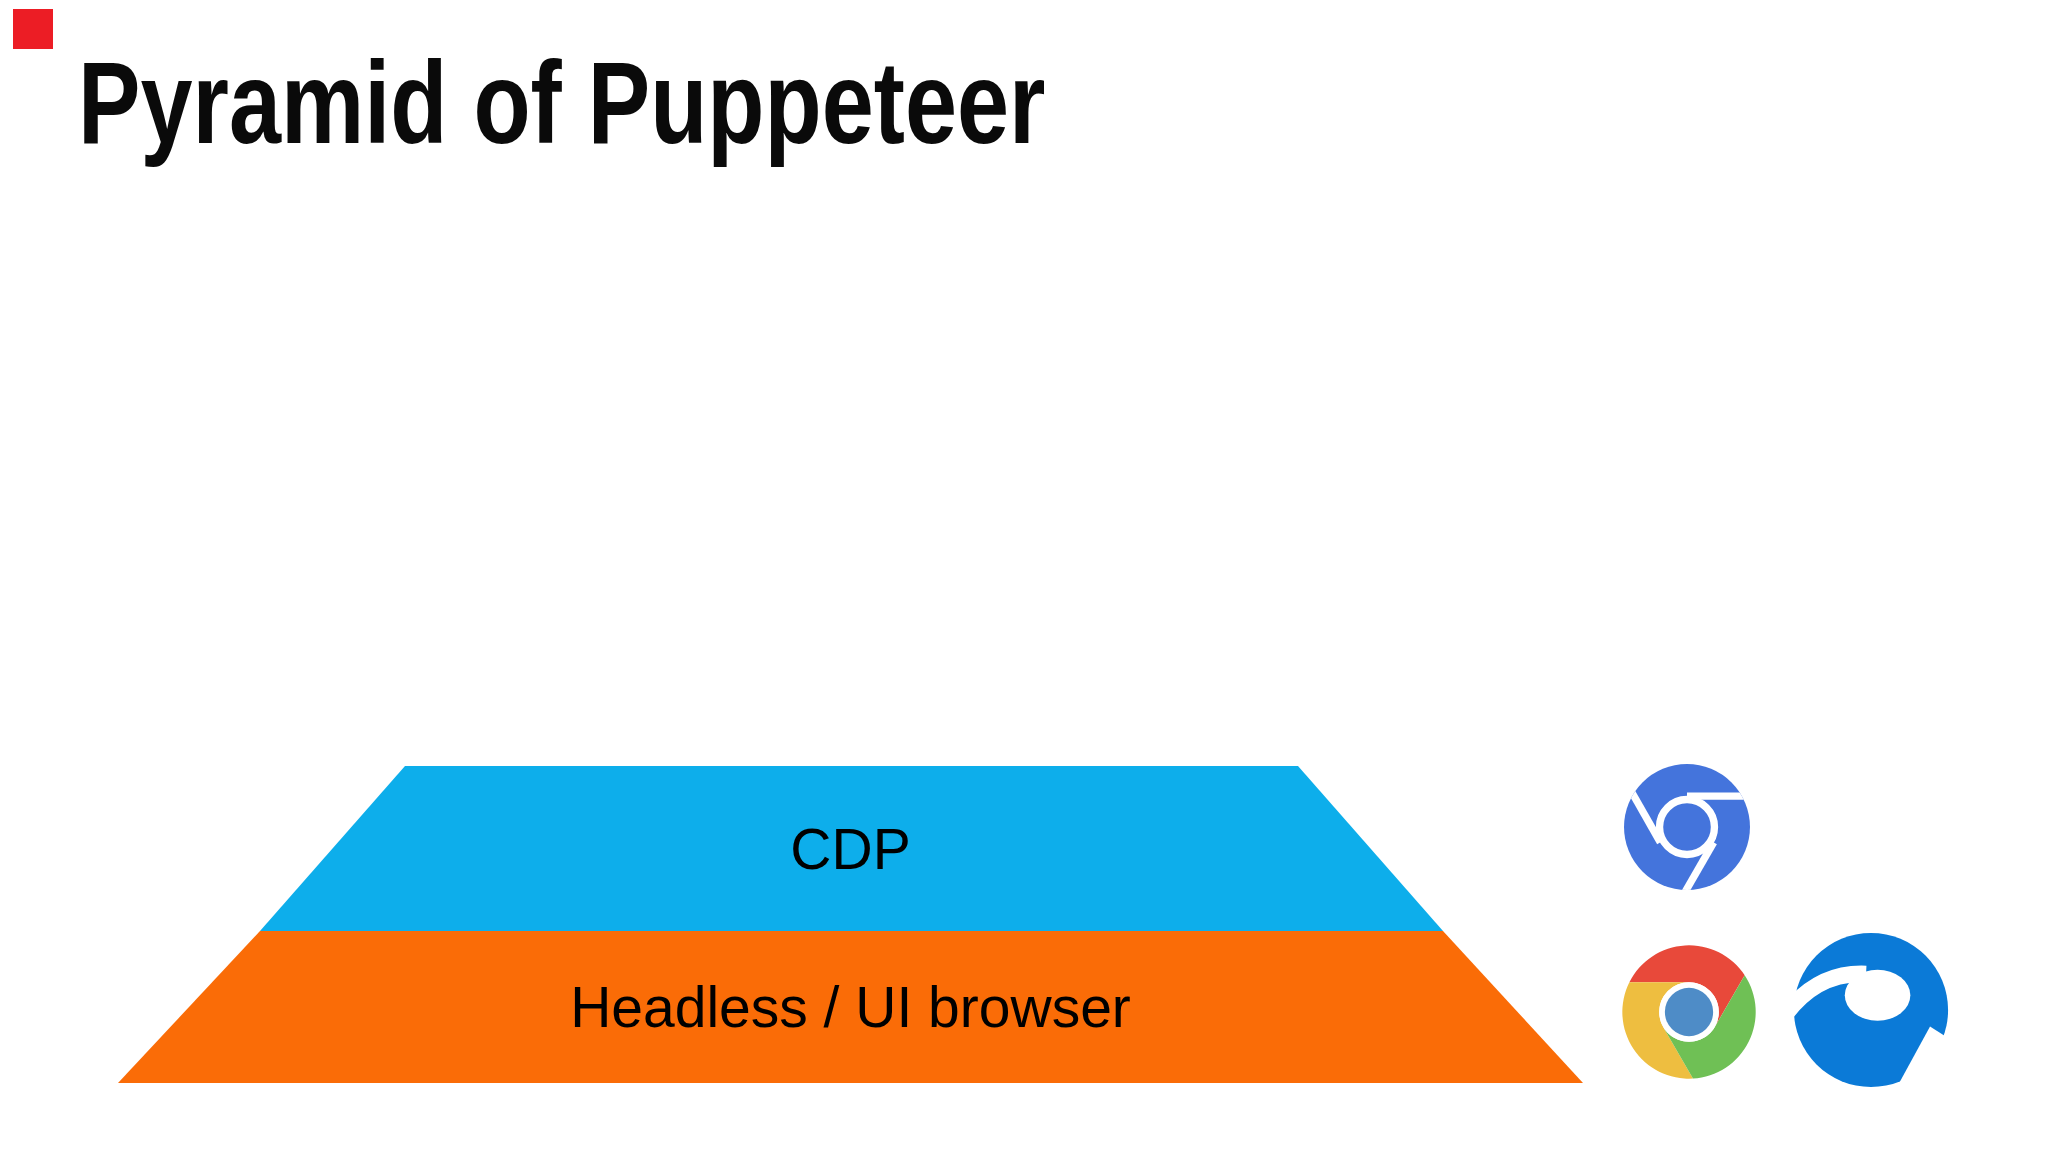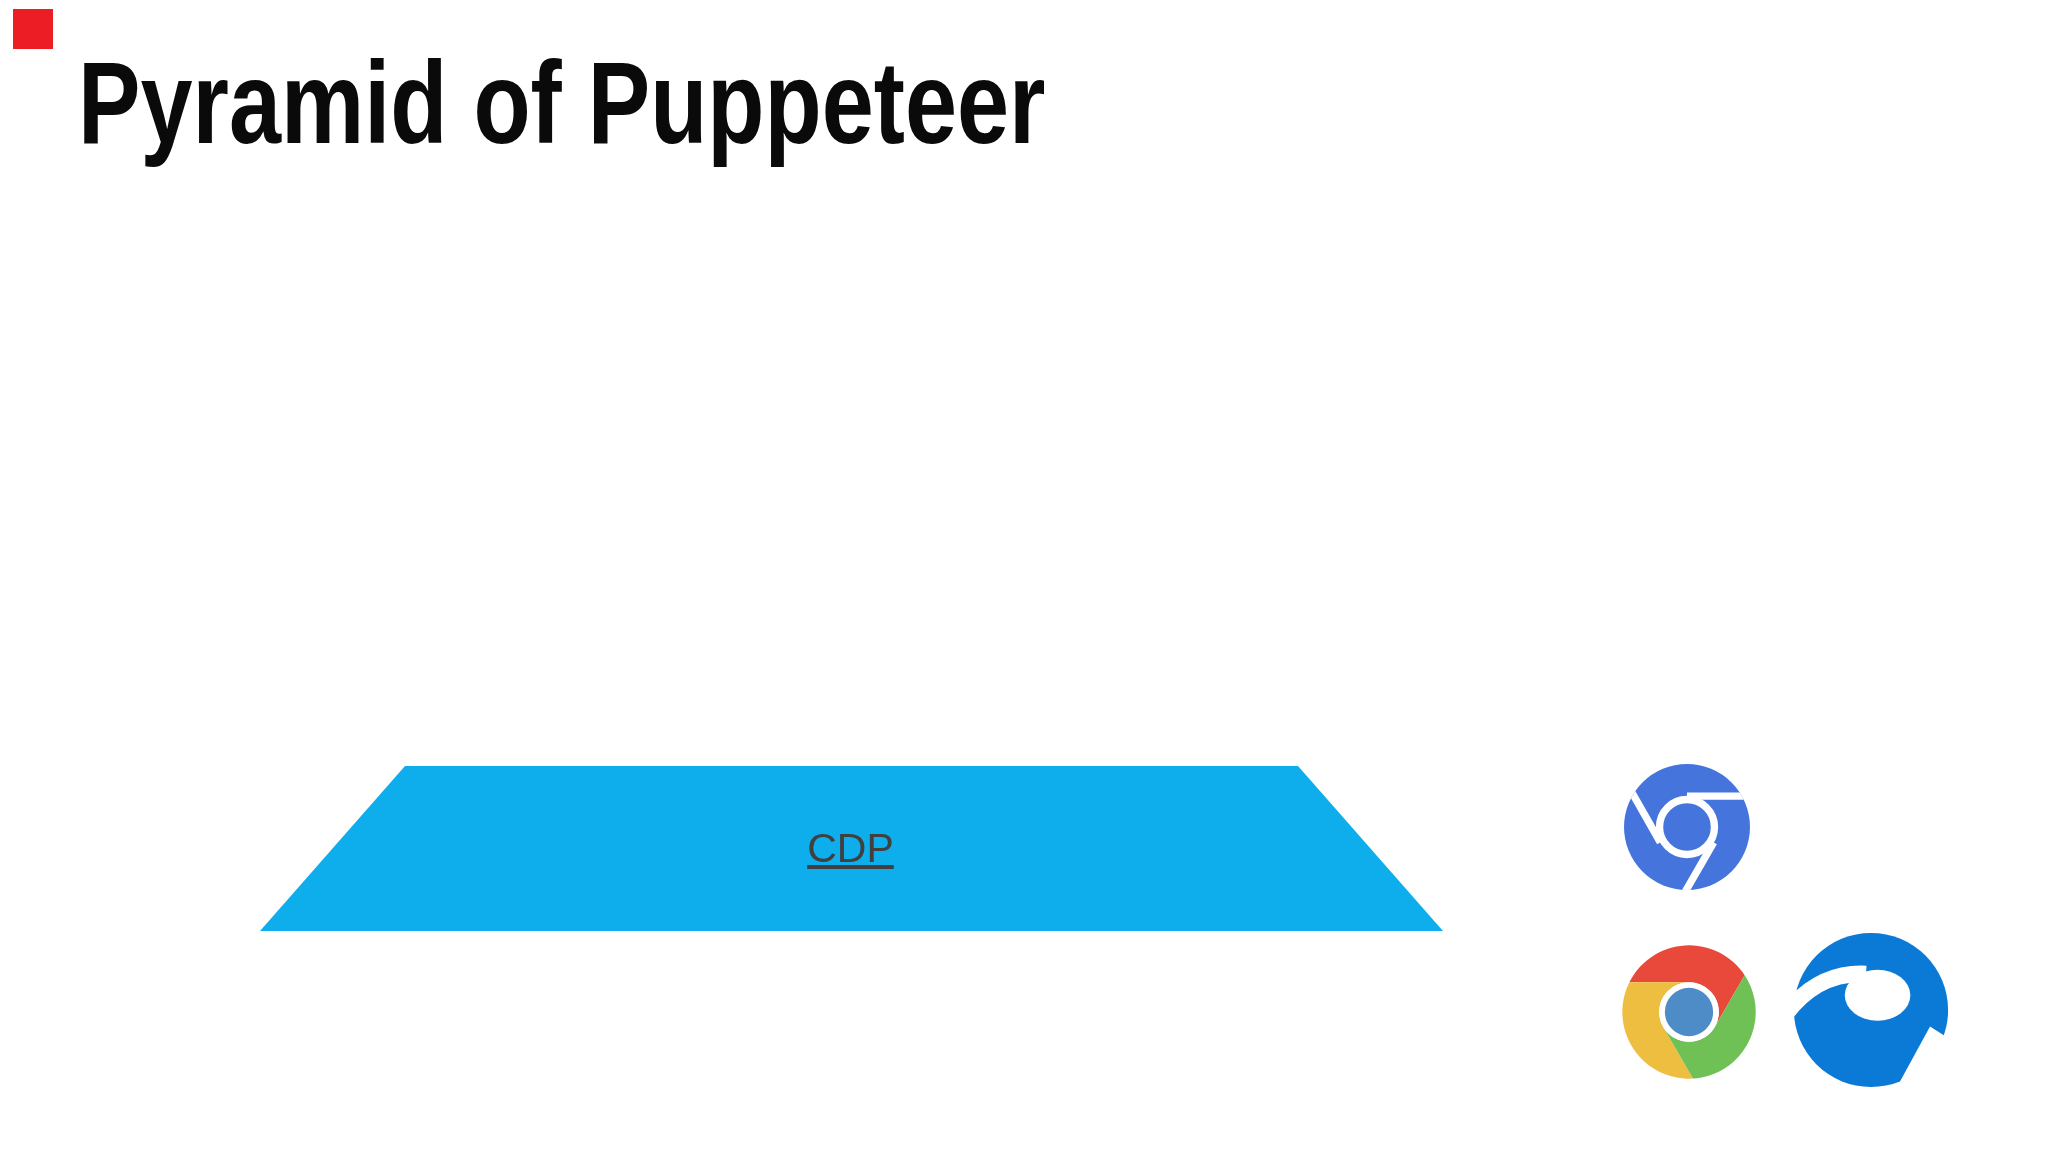--- a/index.html
+++ b/index.html
@@ -53,25 +53,24 @@
     top: 766px;
     height: 165px;
     clip-path: polygon(287px 0, 1180px 0, 1325px 165px, 142px 165px);
   }
   .layer-browser {
     top: 931px;
     height: 152px;
     clip-path: polygon(142px 0, 1325px 0, 1465px 152px, 0 152px);
   }
   .layer-label {
-    color: #404040;
-    font-size: 41px;
+    color: #000000;
+    font-size: 57px;
     font-weight: 400;
     white-space: nowrap;
-    text-decoration: underline;
   }
   .icon {
     position: absolute;
   }
   .icon-chromium { left: 1620px; top: 760px; width: 134px; height: 134px; }
   .icon-chrome   { left: 1618px; top: 941px; width: 142px; height: 142px; }
   .icon-edge     { left: 1788px; top: 928px; width: 166px; height: 164px; }
 </style>
 </head>
 <body>
@@ -79,20 +78,23 @@
 <div class="slide">
 
   <div class="red-marker" style="background-color: rgb(236, 29, 37);"></div>
 
   <h1 class="title">Pyramid of Puppeteer</h1>
 
   <div class="pyramid-layer layer-cdp" style="background-color: rgb(13, 174, 235);">
     <span class="layer-label">CDP</span>
   </div>
 
+  <div class="pyramid-layer layer-browser" style="background-color: rgb(250, 108, 7);">
+    <span class="layer-label">Headless / UI browser</span>
+  </div>
 
   <svg class="icon icon-chromium" viewBox="0 0 100 100">
     <defs>
       <clipPath id="chromium-clip">
           <circle cx="50" cy="50" r="47"></circle>
         </clipPath>
     </defs>
     <circle cx="50" cy="50" r="47" fill="#4474dc"></circle>
     <g clip-path="url(#chromium-clip)" stroke="#ffffff" stroke-width="5.5" fill="none">
       <line x1="50" y1="27" x2="95" y2="27"></line>

